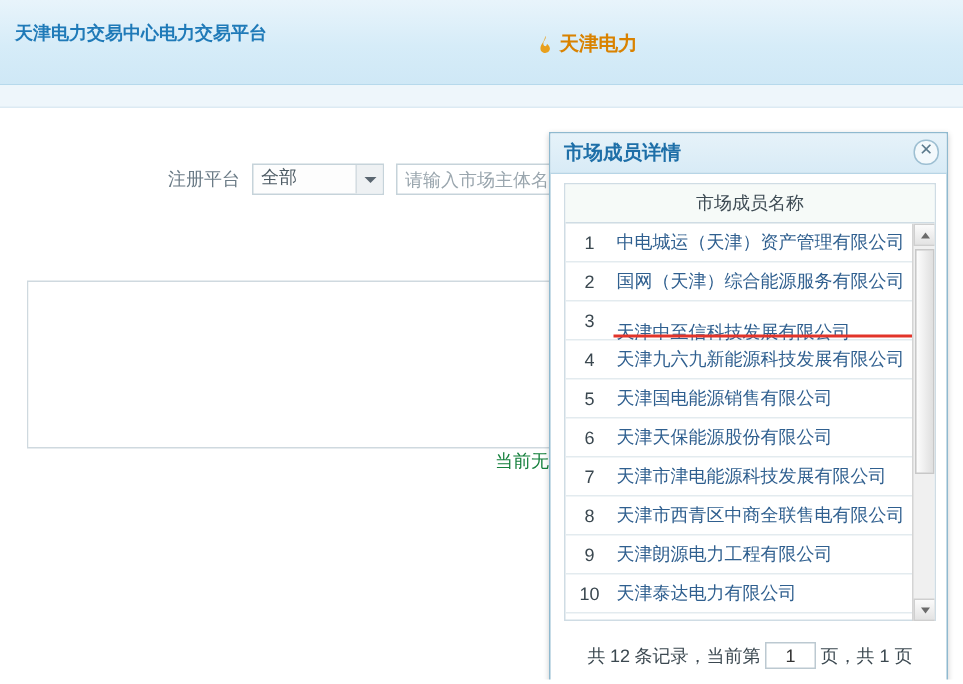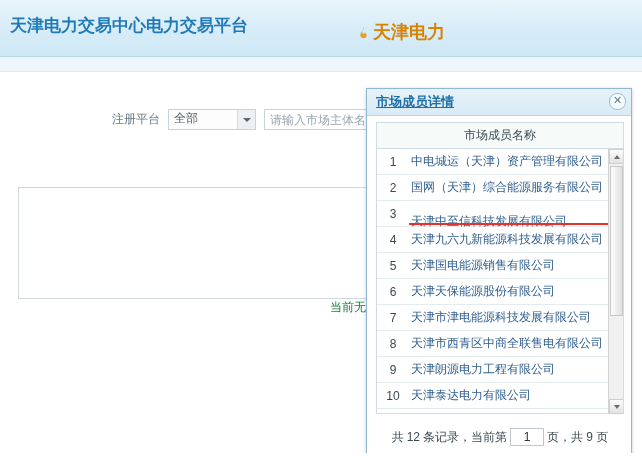--- a/index.html
+++ b/index.html
@@ -23,41 +23,41 @@
     width: 642px;
     height: 57px;
     background: linear-gradient(to bottom, #e8f4fb 0%, #d6ecf8 55%, #cfe8f6 100%);
     border-bottom: 1px solid #b6d9ec;
     box-sizing: border-box;
   }
   .app-title {
     position: absolute;
     left: 10px;
     top: 14px;
-    font-size: 17px;
+    font-size: 12px;
     font-weight: bold;
     color: #1f7ab8;
     letter-spacing: 0px;
     white-space: nowrap;
   }
   .brand {
     position: absolute;
     left: 357px;
     top: 20px;
     display: flex;
     align-items: center;
     gap: 3px;
   }
   .brand-mark {
     width: 13px;
     height: 13px;
     position: relative;
   }
   .brand-text {
-    font-size: 18px;
+    font-size: 13px;
     font-weight: bold;
     color: #d98200;
     white-space: nowrap;
   }
 
   
   .page-body {
     position: absolute;
     left: 0;
     top: 57px;
@@ -195,21 +195,20 @@
     display: flex;
     align-items: center;
     position: relative;
   }
   .modal-title {
     padding-left: 9px;
     font-size: 13px;
     font-weight: bold;
     color: #1e6fa8;
     white-space: nowrap;
-    text-decoration: underline;
   }
   .modal-close {
     position: absolute;
     right: 5px;
     top: 4px;
     width: 15px;
     height: 15px;
     border: 1px solid #9dbfd2;
     border-radius: 8px;
     background: #f3f9fc;
@@ -462,17 +461,17 @@
           </div>
       </div>
     </div>
   </div>
 
   <div class="pager">
     <span>共</span>
     <span>12</span>
     <span>条记录，当前第</span>
     <input class="page-input" type="text" value="1" style="">
-    <span>页，共 9 页</span>
+    <span>页，共 1 页</span>
   </div>
 </div>
 
 <div class="page-footer-strip"></div>
 
 </body></html>

